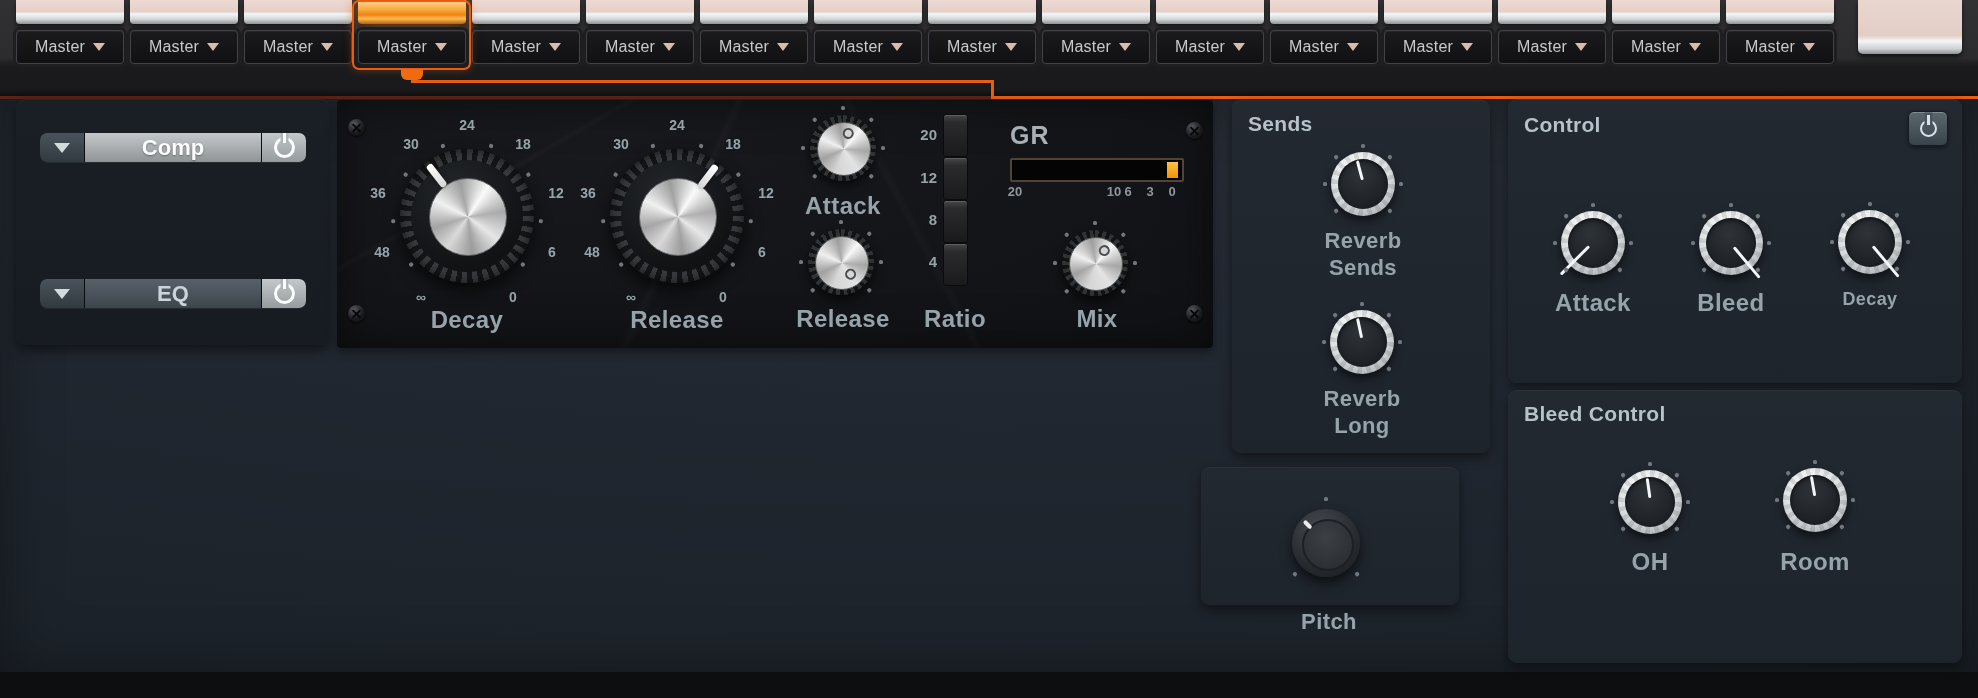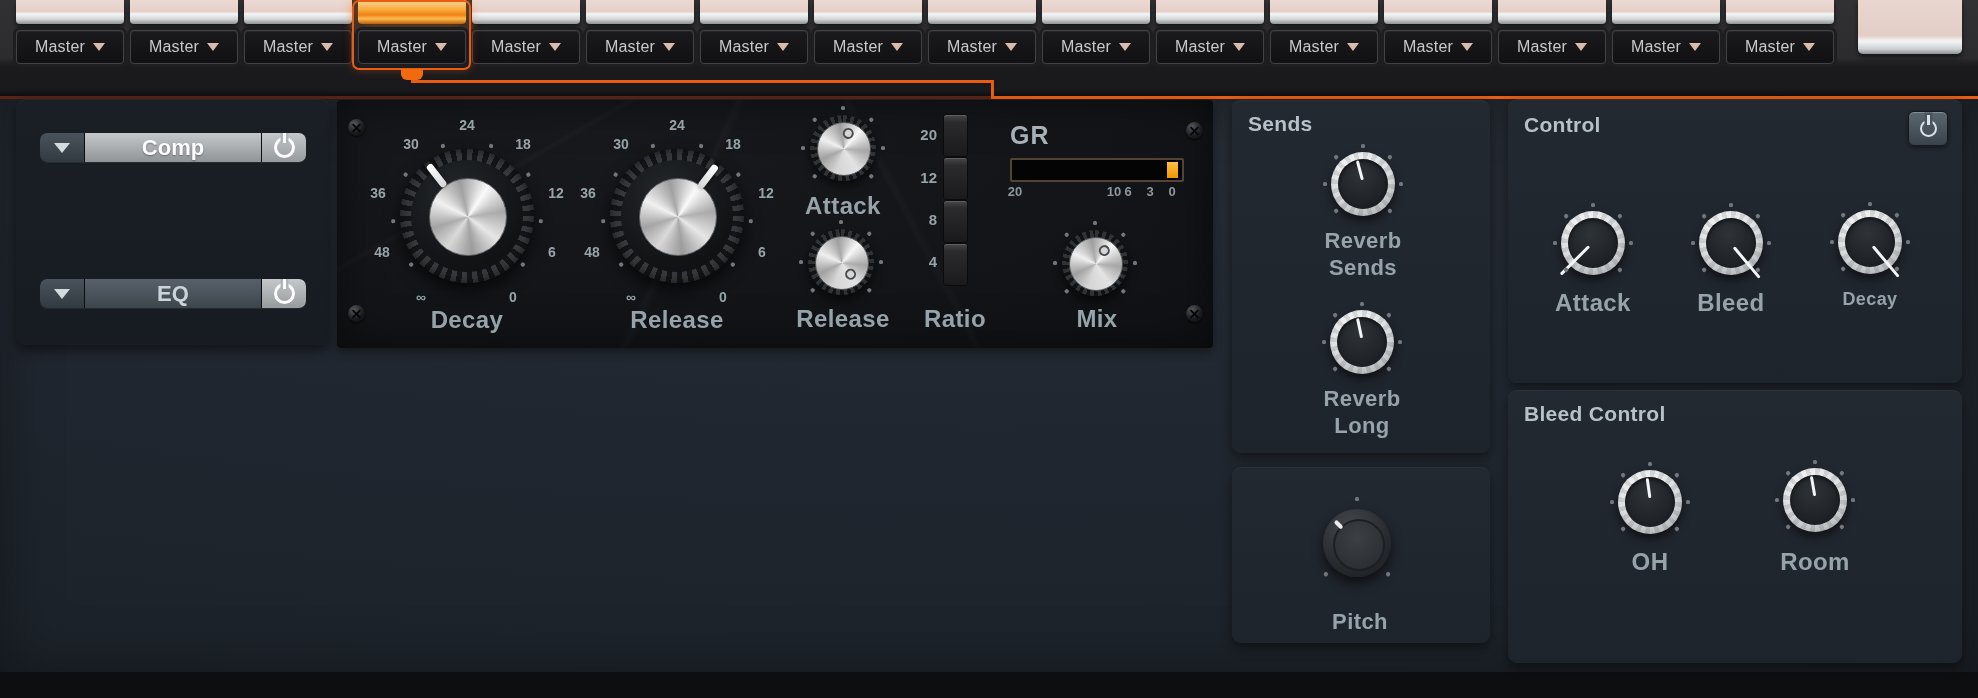--- a/index.html
+++ b/index.html
@@ -435,21 +435,21 @@
       <i class="dot" style="--a: 45deg;"></i>
       <i class="dot" style="--a: 90deg;"></i>
       <i class="dot" style="--a: 135deg;"></i>
     </div>
   <div class="lbl2" style="left:50px;top:285px;width:160px">
     <div>Reverb</div>
       <div>Long</div>
   </div>
 </div>
 
-<div class="panel" style="left:1232px;top:467px;width:258px;height:176px">
+<div class="panel" style="left:1201px;top:467px;width:258px;height:138px">
   <div class="pknob" style="left:91px;top:42px">
     <div class="pk-body"></div>
     <div class="pk-face"></div>
     <div class="rot pk-mark" style="--a:-45deg"></div>
   <i class="dot" style="--a: 0deg;"></i>
       <i class="dot" style="--a: -135deg;"></i>
       <i class="dot" style="--a: 135deg;"></i>
     </div>
   <div class="klabel" style="left:75px;top:142px;width:106px">Pitch</div>
 </div>

